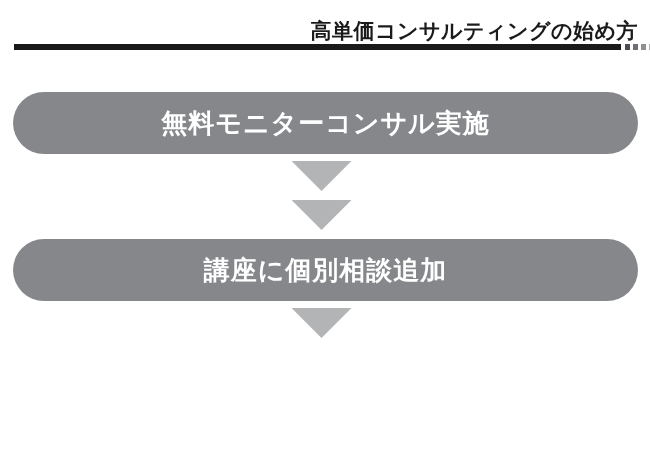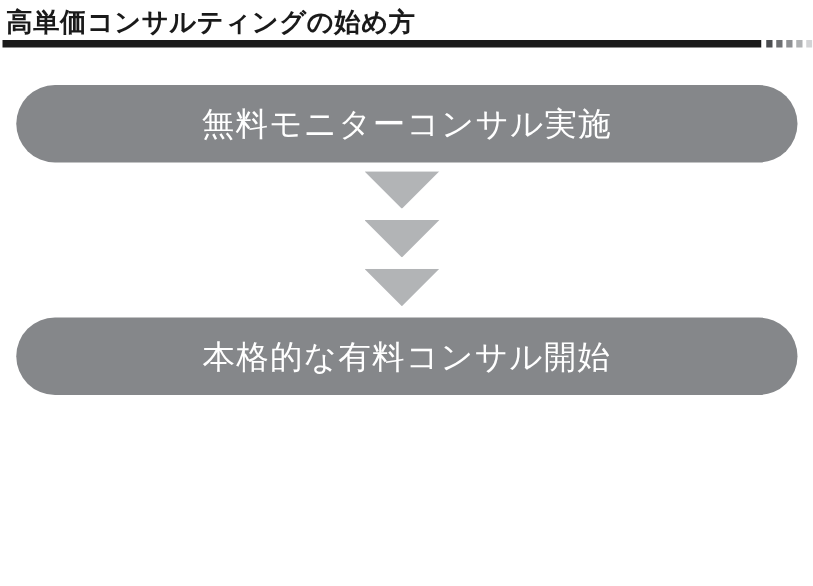--- a/index.html
+++ b/index.html
@@ -11,21 +11,21 @@
   }
   html, body { margin: 0; padding: 0; background: #ffffff; }
   .page {
     width: 650px;
     height: 469px;
     background: #ffffff;
     position: relative;
     overflow: hidden;
     font-family: "Liberation Sans", "DejaVu Sans", sans-serif;
   }
-  .header { padding: 0; }
+  .header { padding: 12px; text-align: right; }
   .page-title {
     margin: 0;
     padding: 5px 0 0 5px;
     line-height: 27px;
     font-size: 21px;
     font-weight: bold;
     letter-spacing: 0.5px;
     color: var(--title-color);
     white-space: nowrap;
   }
@@ -59,21 +59,21 @@
     height: 62px;
     border-radius: 31px;
     background: var(--box-color);
     display: flex;
     align-items: center;
     justify-content: center;
   }
   .step-label {
     color: var(--box-text-color);
     font-size: 26px;
-    font-weight: 400;
+    font-weight: 700;
     letter-spacing: 1px;
     white-space: nowrap;
   }
   .arrow {
     width: 60px;
     height: 30px;
     margin: 7px auto 9px auto;
     transform: translateX(-4px);
     background: var(--arrow-color);
     clip-path: polygon(0 0, 100% 0, 50% 100%);
@@ -105,18 +105,18 @@
         </div>
     </div>
   </div>
 
   <div class="flow">
     <div class="step">
       <span class="step-label">無料モニターコンサル実施</span>
     </div>
     <div class="arrow"></div>
     <div class="arrow"></div>
+    <div class="step">
+      <span class="step-label">講座に個別相談追加</span>
+    </div>
     <div class="arrow"></div>
-    <div class="step">
-      <span class="step-label">本格的な有料コンサル開始</span>
-    </div>
   </div>
 </div>
 
 </body></html>

